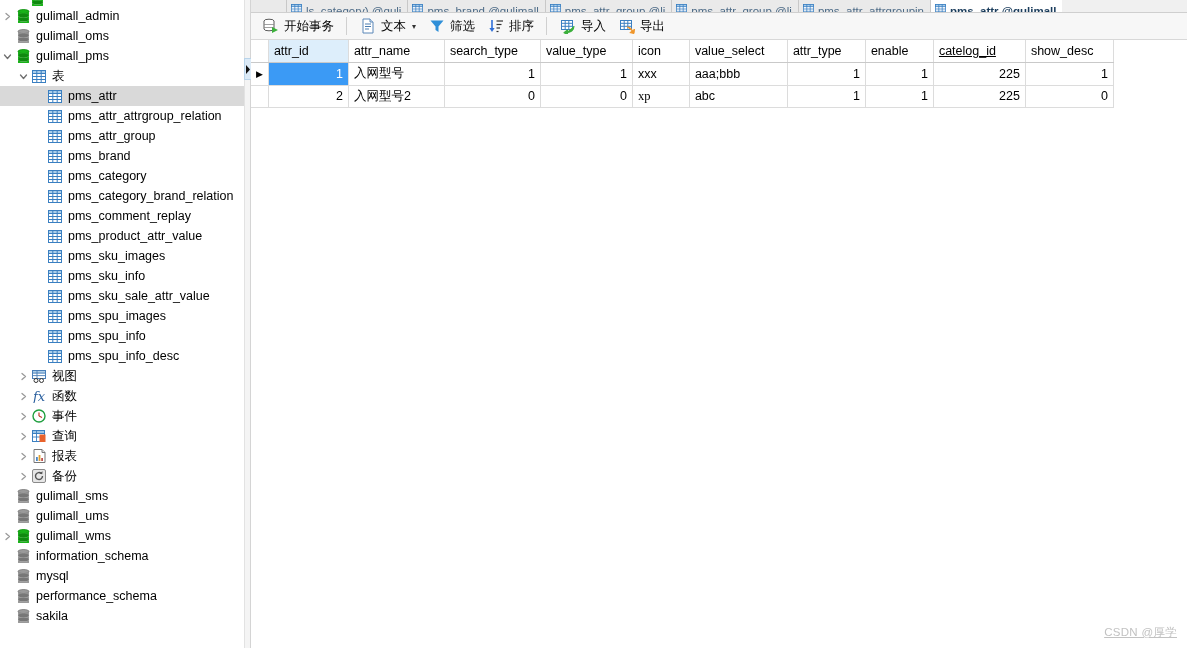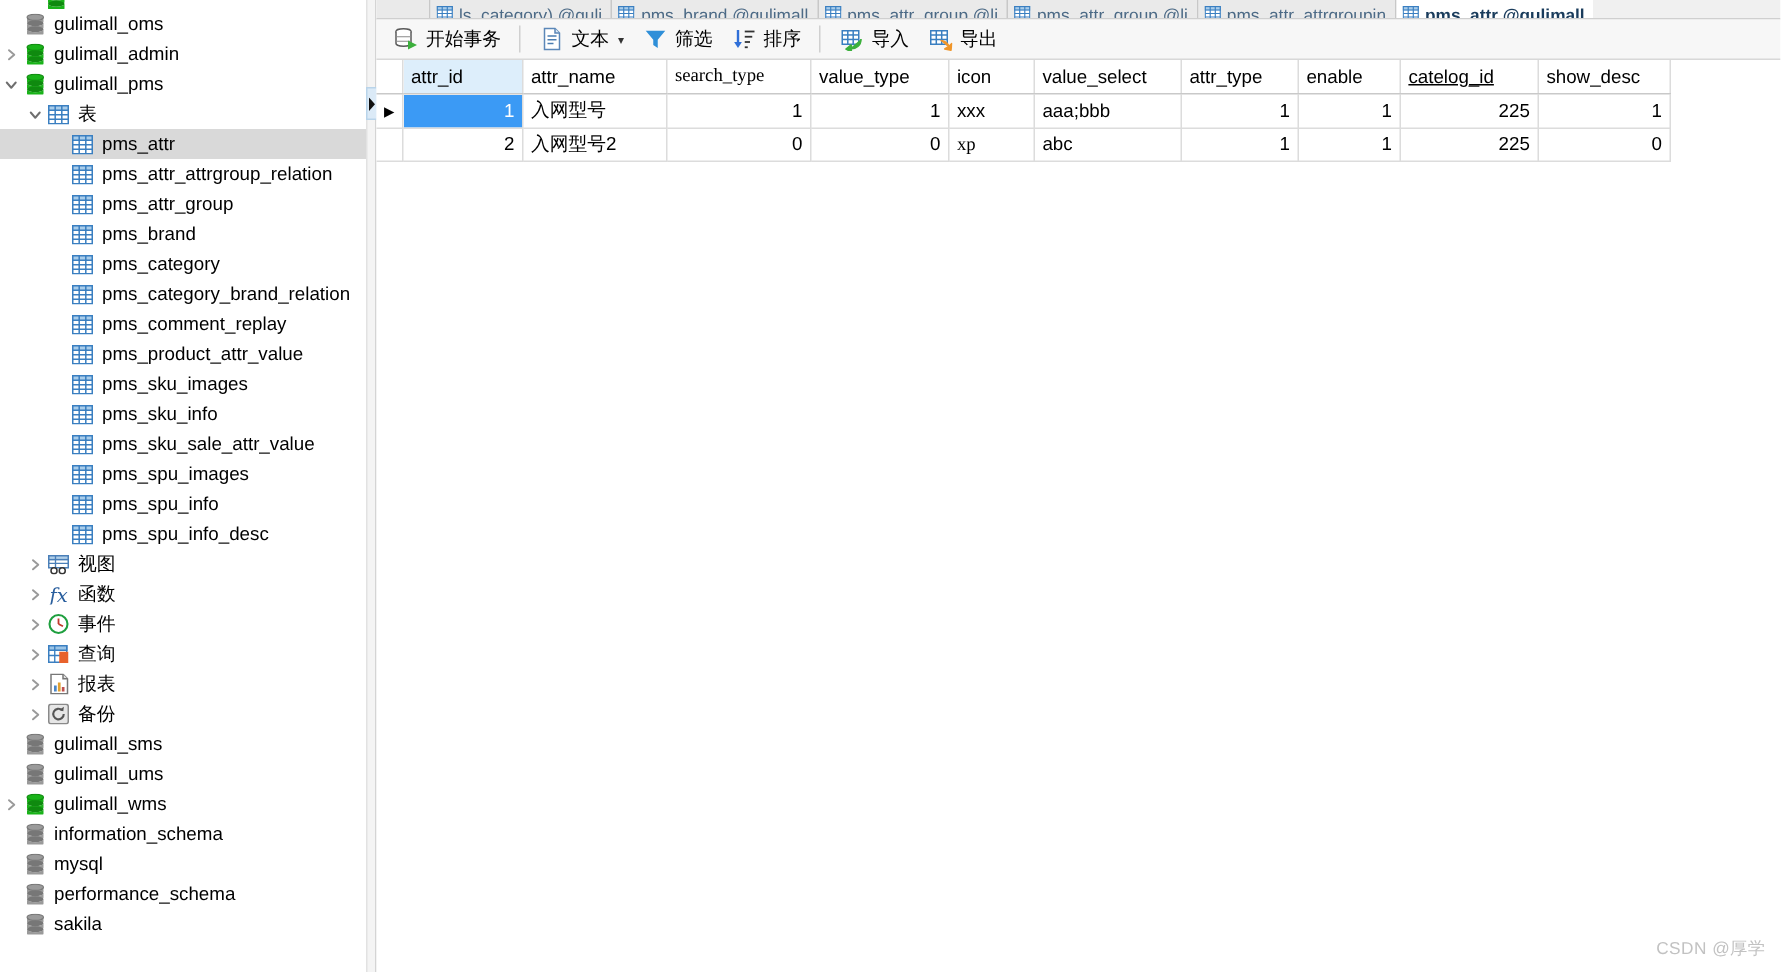--- a/index.html
+++ b/index.html
@@ -137,20 +137,21 @@
   .rowmark { font-size: 9px; color: #000; line-height: 22px; }
 
   
   #watermark {
     position: absolute;
     right: 10px; bottom: 8px;
     color: #c2c2c2;
     font-size: 11.5px;
     letter-spacing: .3px;
     user-select: none;
+    text-decoration: underline;
   }
 </style>
 </head>
 <body>
 
 <div id="app">
 
   <div id="sidebar">
       <div class="tree-row" style="height: 6px;">
         <span class="ico" style="margin-left: 28px;">
@@ -160,53 +161,53 @@
             <path d="M1 6.5 a5.5 2 0 0 0 11 0 v3 a5.5 2 0 0 1 -11 0 Z" fill="#19b319"></path>
             <ellipse cx="6.5" cy="6.5" rx="5.5" ry="2" fill="#0f8a0f"></ellipse>
             <path d="M1 10.5 a5.5 2 0 0 0 11 0 v3 a5.5 2 0 0 1 -11 0 Z" fill="#19b319"></path>
             <ellipse cx="6.5" cy="10.5" rx="5.5" ry="2" fill="#0f8a0f"></ellipse>
             <ellipse cx="6.5" cy="2.5" rx="5.5" ry="2" fill="#19b319" stroke="#0f8a0f" stroke-width="0.7"></ellipse>
           </svg>
         </span>
       </div>
       <div class="tree-row">
         <span style="width: 0px; flex: 0 0 0px;"></span>
+        <span class="twisty">
+          <svg width="9" height="9" viewBox="0 0 9 9">
+            <path d="M3 1.5 L6.5 4.5 L3 7.5" fill="none" stroke="#9a9a9a" stroke-width="1.3" stroke-linecap="round" stroke-linejoin="round"></path>
+          </svg>
+        </span>
+        <span class="ico">
+          <svg width="13" height="14" viewBox="0 0 13 14">
+            <path d="M1 2.5 a5.5 2 0 0 0 11 0 v3 a5.5 2 0 0 1 -11 0 Z" fill="#19b319"></path>
+            <ellipse cx="6.5" cy="2.5" rx="5.5" ry="2" fill="#19b319"></ellipse>
+            <path d="M1 6.5 a5.5 2 0 0 0 11 0 v3 a5.5 2 0 0 1 -11 0 Z" fill="#19b319"></path>
+            <ellipse cx="6.5" cy="6.5" rx="5.5" ry="2" fill="#0f8a0f"></ellipse>
+            <path d="M1 10.5 a5.5 2 0 0 0 11 0 v3 a5.5 2 0 0 1 -11 0 Z" fill="#19b319"></path>
+            <ellipse cx="6.5" cy="10.5" rx="5.5" ry="2" fill="#0f8a0f"></ellipse>
+            <ellipse cx="6.5" cy="2.5" rx="5.5" ry="2" fill="#19b319" stroke="#0f8a0f" stroke-width="0.7"></ellipse>
+          </svg>
+        </span>
+        <span class="tlabel">gulimall_admin</span>
+      </div>
+      <div class="tree-row">
+        <span style="width: 0px; flex: 0 0 0px;"></span>
         <span class="twisty"></span>
         <span class="ico">
           <svg width="13" height="14" viewBox="0 0 13 14">
             <path d="M1 2.5 a5.5 2 0 0 0 11 0 v3 a5.5 2 0 0 1 -11 0 Z" fill="#9a9a9a"></path>
             <ellipse cx="6.5" cy="2.5" rx="5.5" ry="2" fill="#9a9a9a"></ellipse>
             <path d="M1 6.5 a5.5 2 0 0 0 11 0 v3 a5.5 2 0 0 1 -11 0 Z" fill="#9a9a9a"></path>
             <ellipse cx="6.5" cy="6.5" rx="5.5" ry="2" fill="#777777"></ellipse>
             <path d="M1 10.5 a5.5 2 0 0 0 11 0 v3 a5.5 2 0 0 1 -11 0 Z" fill="#9a9a9a"></path>
             <ellipse cx="6.5" cy="10.5" rx="5.5" ry="2" fill="#777777"></ellipse>
             <ellipse cx="6.5" cy="2.5" rx="5.5" ry="2" fill="#9a9a9a" stroke="#777777" stroke-width="0.7"></ellipse>
           </svg>
         </span>
         <span class="tlabel">gulimall_oms</span>
-      </div>
-      <div class="tree-row">
-        <span style="width: 0px; flex: 0 0 0px;"></span>
-        <span class="twisty">
-          <svg width="9" height="9" viewBox="0 0 9 9">
-            <path d="M3 1.5 L6.5 4.5 L3 7.5" fill="none" stroke="#9a9a9a" stroke-width="1.3" stroke-linecap="round" stroke-linejoin="round"></path>
-          </svg>
-        </span>
-        <span class="ico">
-          <svg width="13" height="14" viewBox="0 0 13 14">
-            <path d="M1 2.5 a5.5 2 0 0 0 11 0 v3 a5.5 2 0 0 1 -11 0 Z" fill="#19b319"></path>
-            <ellipse cx="6.5" cy="2.5" rx="5.5" ry="2" fill="#19b319"></ellipse>
-            <path d="M1 6.5 a5.5 2 0 0 0 11 0 v3 a5.5 2 0 0 1 -11 0 Z" fill="#19b319"></path>
-            <ellipse cx="6.5" cy="6.5" rx="5.5" ry="2" fill="#0f8a0f"></ellipse>
-            <path d="M1 10.5 a5.5 2 0 0 0 11 0 v3 a5.5 2 0 0 1 -11 0 Z" fill="#19b319"></path>
-            <ellipse cx="6.5" cy="10.5" rx="5.5" ry="2" fill="#0f8a0f"></ellipse>
-            <ellipse cx="6.5" cy="2.5" rx="5.5" ry="2" fill="#19b319" stroke="#0f8a0f" stroke-width="0.7"></ellipse>
-          </svg>
-        </span>
-        <span class="tlabel">gulimall_admin</span>
       </div>
       <div class="tree-row">
         <span style="width: 0px; flex: 0 0 0px;"></span>
         <span class="twisty">
           <svg width="9" height="9" viewBox="0 0 9 9">
             <path d="M1.5 3 L4.5 6.5 L7.5 3" fill="none" stroke="#6f6f6f" stroke-width="1.3" stroke-linecap="round" stroke-linejoin="round"></path>
           </svg>
         </span>
         <span class="ico">
           <svg width="13" height="14" viewBox="0 0 13 14">
@@ -847,21 +848,21 @@
 
     </div>
 
     <div id="grid">
       <table class="g">
         <thead>
           <tr>
               <th class="rowhdr"></th>
               <th class="active-col" style="width: 80px;">attr_id</th>
               <th style="width: 96px;">attr_name</th>
-              <th style="width: 96px; font-family: Liberation Serif, serif;">search_type</th>
+              <th style="width: 96px;">search_type</th>
               <th style="width: 92px;">value_type</th>
               <th style="width: 57px;">icon</th>
               <th style="width: 98px; margin-top: 11px;">value_select</th>
               <th style="width: 78px;">attr_type</th>
               <th style="width: 68px;">enable</th>
               <th style="width: 92px; text-decoration: underline;">catelog_id</th>
               <th style="width: 88px; margin-left: 44px;">show_desc</th>
             </tr>
         </thead>
         <tbody>

